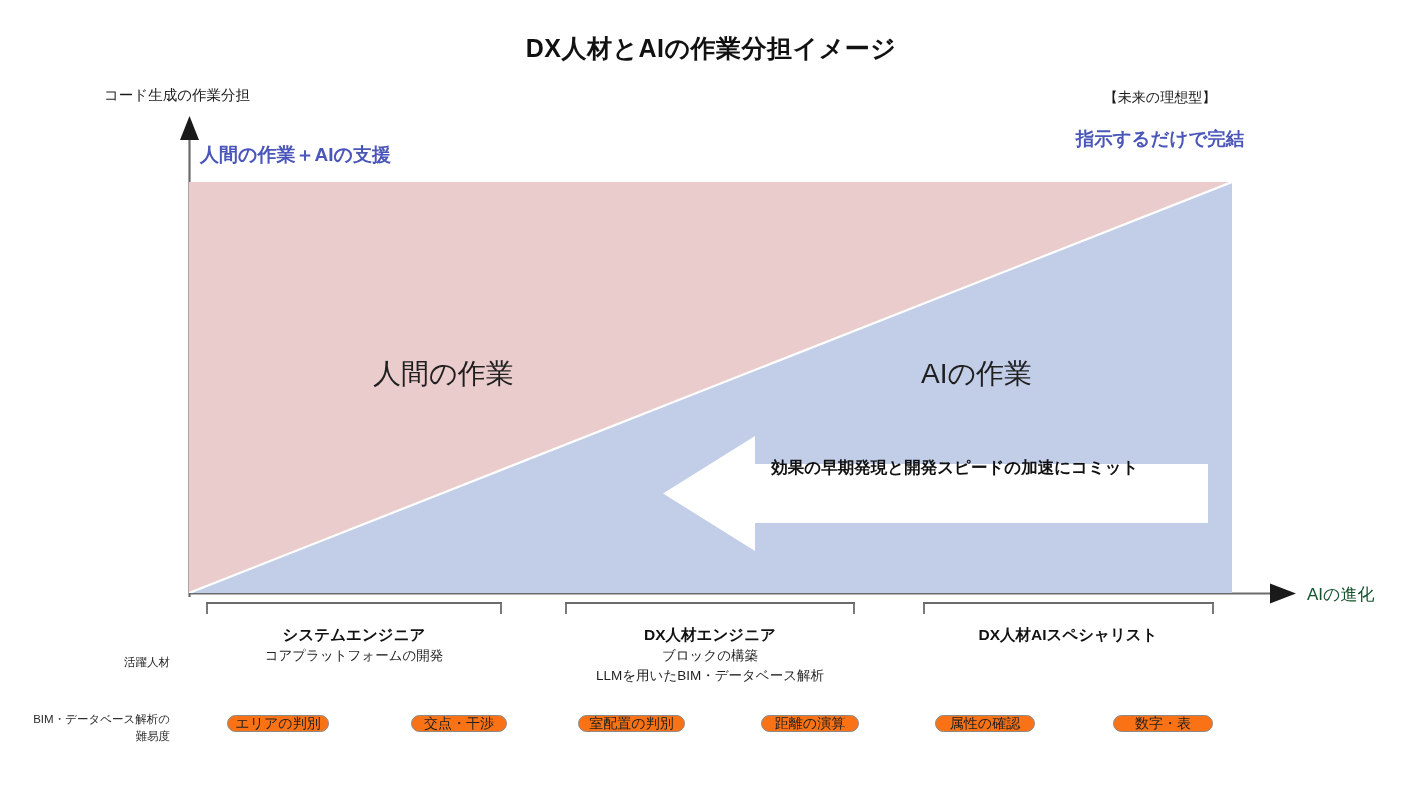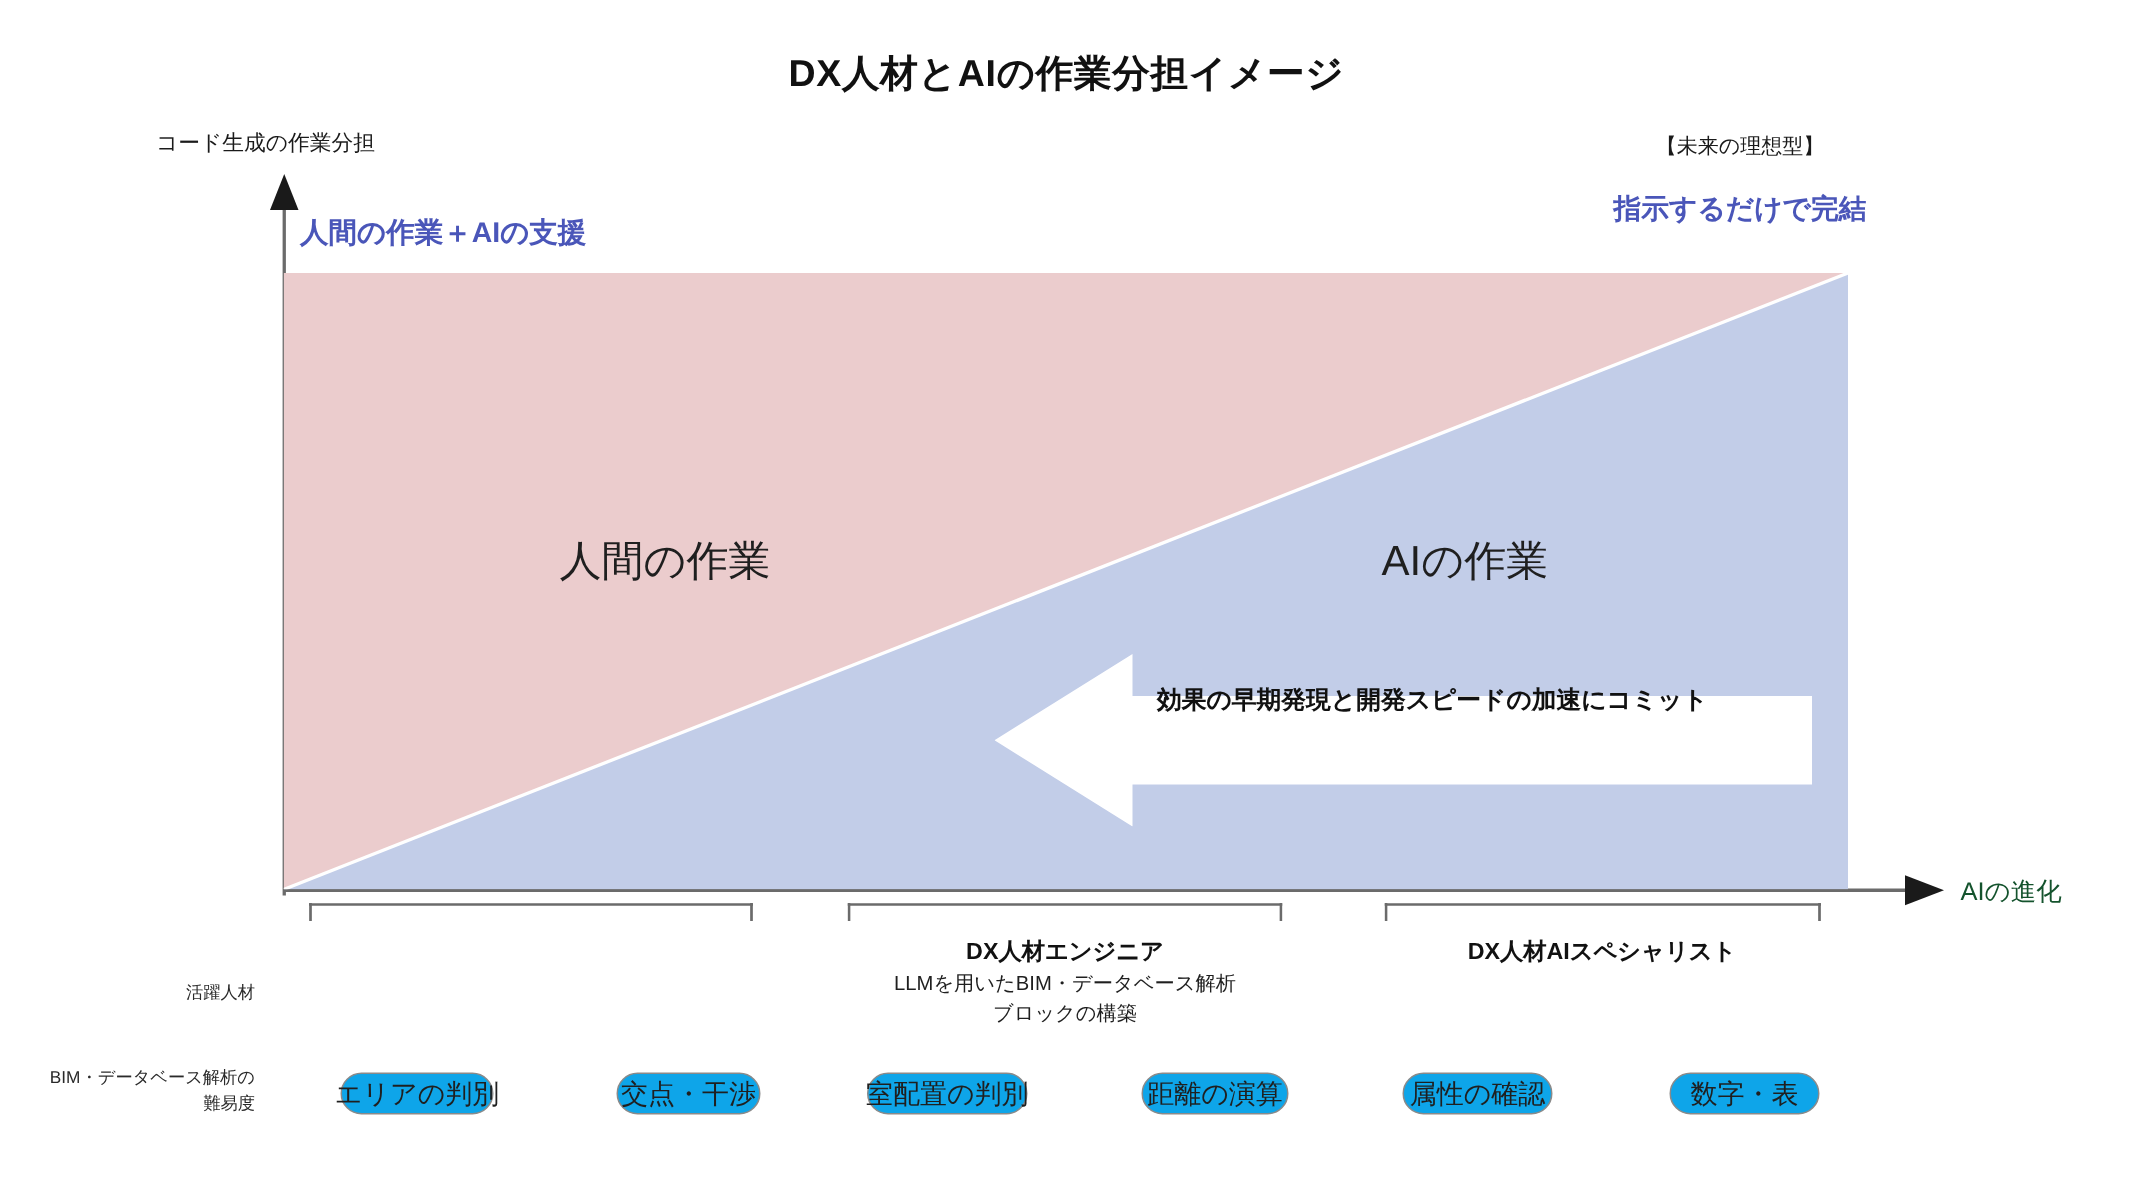--- a/index.html
+++ b/index.html
@@ -139,28 +139,28 @@
   }
   .group-sub {
     display: block;
     font-size: 13.5px;
     color: #1f1f1f;
   }
 
   
   .pill {
     position: absolute;
-    height: 28px;
+    height: 17px;
     border: 1px solid #8a8a8a;
     border-radius: 14px;
-    background: #0ea5e9;
+    background: #f97316;
     display: flex;
     align-items: center;
     justify-content: center;
-    font-size: 18px;
+    font-size: 14px;
     color: #1f1f1f;
     white-space: nowrap;
   }
 </style>
 </head>
 <body>
 
 <div id="canvas">
 
   <div id="chart-title">DX人材とAIの作業分担イメージ</div>
@@ -212,38 +212,42 @@
     <span>難易度</span>
   </div>
 
   <div class="bracket" style="left:206px;top:601px;">
     <svg width="296" height="14">
       <line x1="1" y1="1" x2="1" y2="13" stroke="#6b6b6b" stroke-width="1.8"></line>
       <line x1="295" y1="1" x2="295" y2="13" stroke="#6b6b6b" stroke-width="1.8"></line>
       <line x1="0" y1="2" x2="296" y2="2" stroke="#6b6b6b" stroke-width="1.8"></line>
     </svg>
   </div>
+  <div class="group-text" style="left:184px;top:624px;width:340px;">
+    <span class="group-title">システムエンジニア</span>
+    <span class="group-sub">コアプラットフォームの開発</span>
+  </div>
   <div class="pill" style="left:227px;top:715px;width:102px;">
     <span>エリアの判別</span>
   </div>
   <div class="pill" style="left:411px;top:715px;width:96px;">
     <span>交点・干渉</span>
   </div>
 
   <div class="bracket" style="left:565px;top:601px;">
     <svg width="290" height="14">
       <line x1="1" y1="1" x2="1" y2="13" stroke="#6b6b6b" stroke-width="1.8"></line>
       <line x1="289" y1="1" x2="289" y2="13" stroke="#6b6b6b" stroke-width="1.8"></line>
       <line x1="0" y1="2" x2="290" y2="2" stroke="#6b6b6b" stroke-width="1.8"></line>
     </svg>
   </div>
   <div class="group-text" style="left:540px;top:624px;width:340px;">
     <span class="group-title">DX人材エンジニア</span>
+    <span class="group-sub">ブロックの構築</span>
     <span class="group-sub">LLMを用いたBIM・データベース解析</span>
-    <span class="group-sub">ブロックの構築</span>
   </div>
   <div class="pill" style="left:578px;top:715px;width:107px;">
     <span>室配置の判別</span>
   </div>
   <div class="pill" style="left:761px;top:715px;width:98px;">
     <span>距離の演算</span>
   </div>
 
   <div class="bracket" style="left:923px;top:601px;">
     <svg width="291" height="14">

